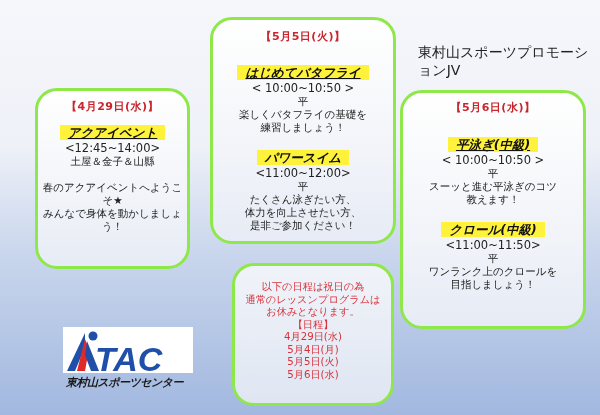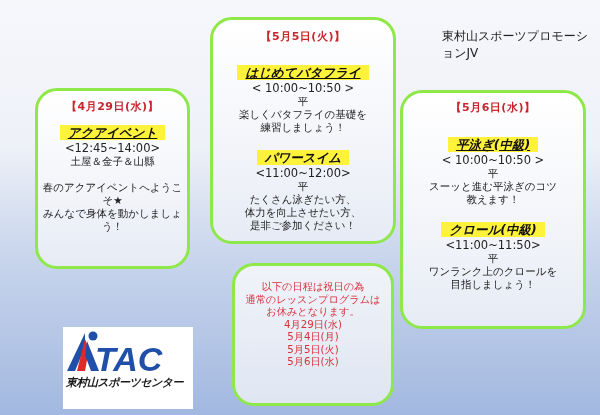--- a/index.html
+++ b/index.html
@@ -46,25 +46,25 @@
   #card-right { left: 400px; top: 90px; width: 186px; height: 239px; }
   #card-right .card-title { margin-top: 7px; }
   #card-right .body { margin-top: 19px; }
   #card-notice {
     left: 232px; top: 263px; width: 162px; height: 143px;
     background: linear-gradient(180deg, #f0f3f9 0%, #dfe6f2 100%);
   }
   #card-notice .notice-body { margin-top: 15px; }
   #card-notice .nline { color: #d8303a; font-size: 10.2px; line-height: 12.5px; }
   .org-label {
-    position: absolute; left: 418px; top: 28px;
-    font-size: 12px; color: #222; margin-left: 24px;
+    position: absolute; left: 418px; top: 44px;
+    font-size: 14px; color: #222;
   }
   .logo {
-    position: absolute; left: 63px; top: 327px; width: 130px; height: 82px;
+    position: absolute; left: 63px; top: 327px; width: 130px; height: 46px;
     background: #ffffff; box-sizing: border-box;
   }
   .logo svg { position: absolute; left: 0; top: 0; }
   .logo-text {
     position: absolute; left: 3px; top: 48px; width: 124px;
     font-size: 11px; font-weight: bold; font-style: italic; color: #1a1a1a;
     letter-spacing: -0.5px; white-space: nowrap;
   }
 </style>
 </head>
@@ -121,20 +121,21 @@
     <div class="line">ワンランク上のクロールを</div>
     <div class="line">目指しましょう！</div>
   </div>
 </div>
 
 <div id="card-notice" class="card">
   <div class="notice-body">
     <div class="nline">以下の日程は祝日の為</div>
     <div class="nline">通常のレッスンプログラムは</div>
     <div class="nline">お休みとなります。</div>
+    <div class="nline">【日程】</div>
     <div class="nline">4月29日(水)</div>
     <div class="nline">5月4日(月)</div>
     <div class="nline">5月5日(火)</div>
     <div class="nline">5月6日(水)</div>
   </div>
 </div>
 
 <div class="logo">
   <svg width="130" height="50" viewBox="0 0 130 50">
     <circle cx="30" cy="9" r="4.5" fill="#1f4fa8"></circle>

